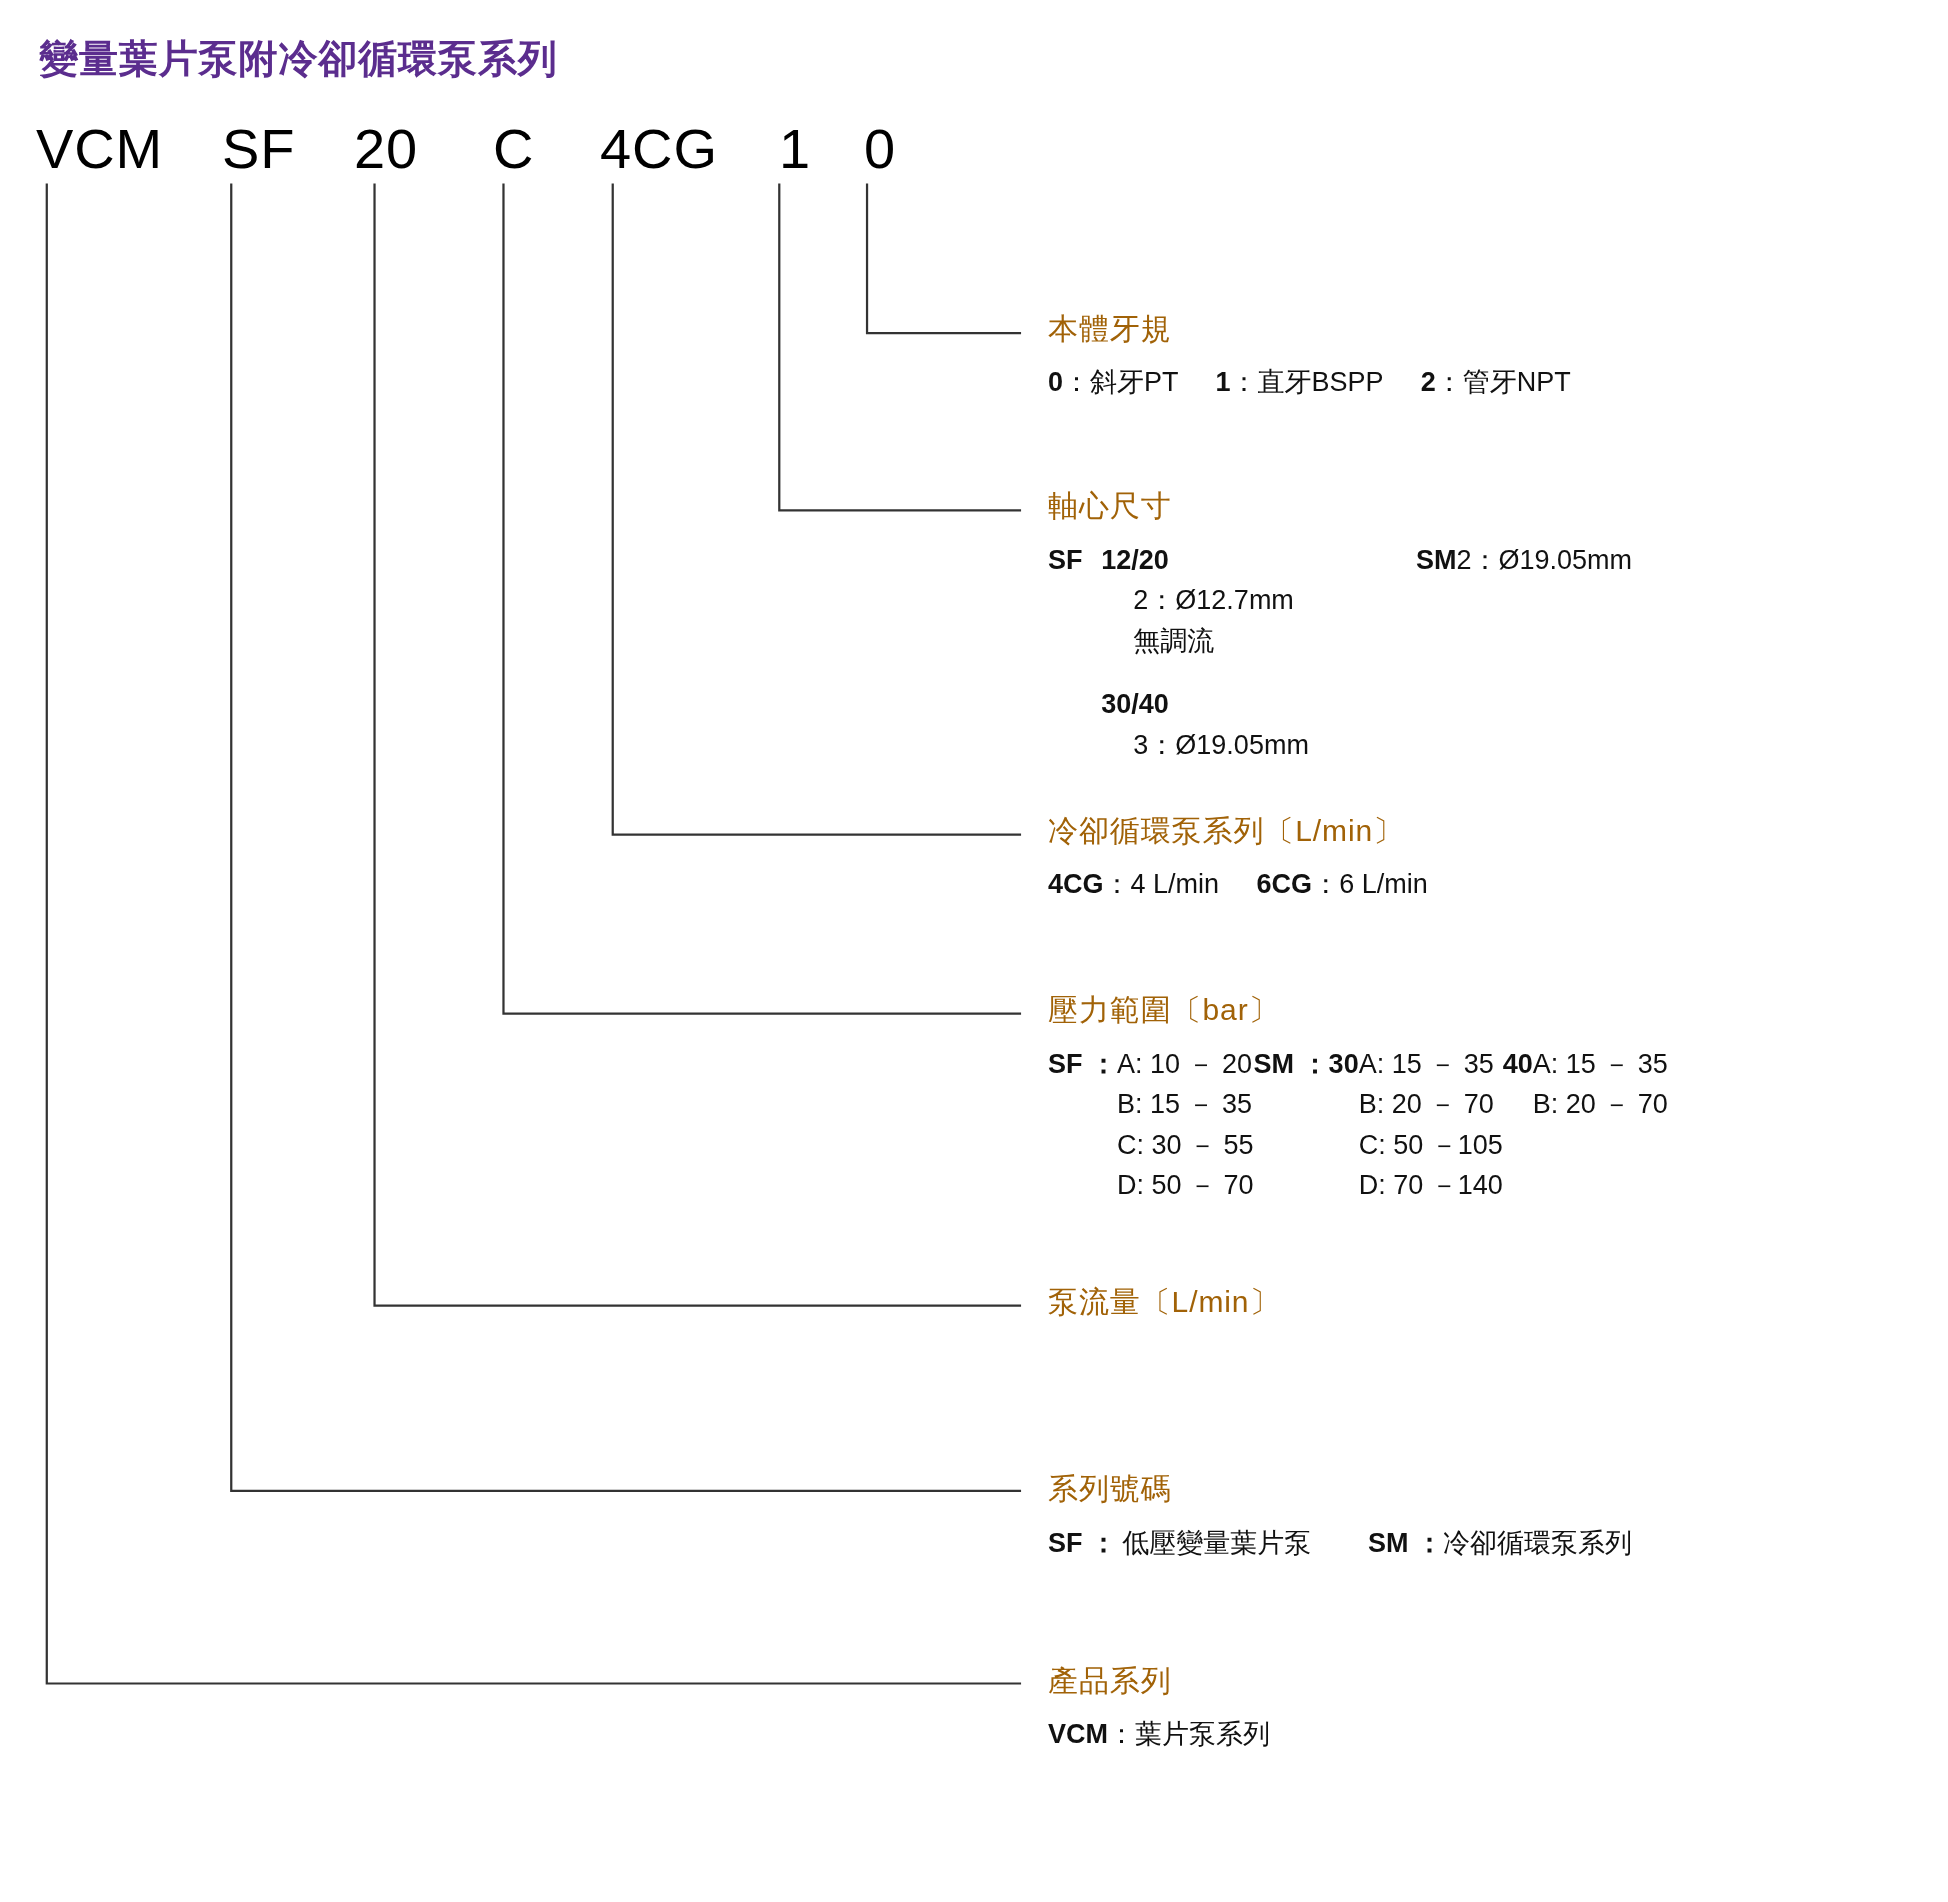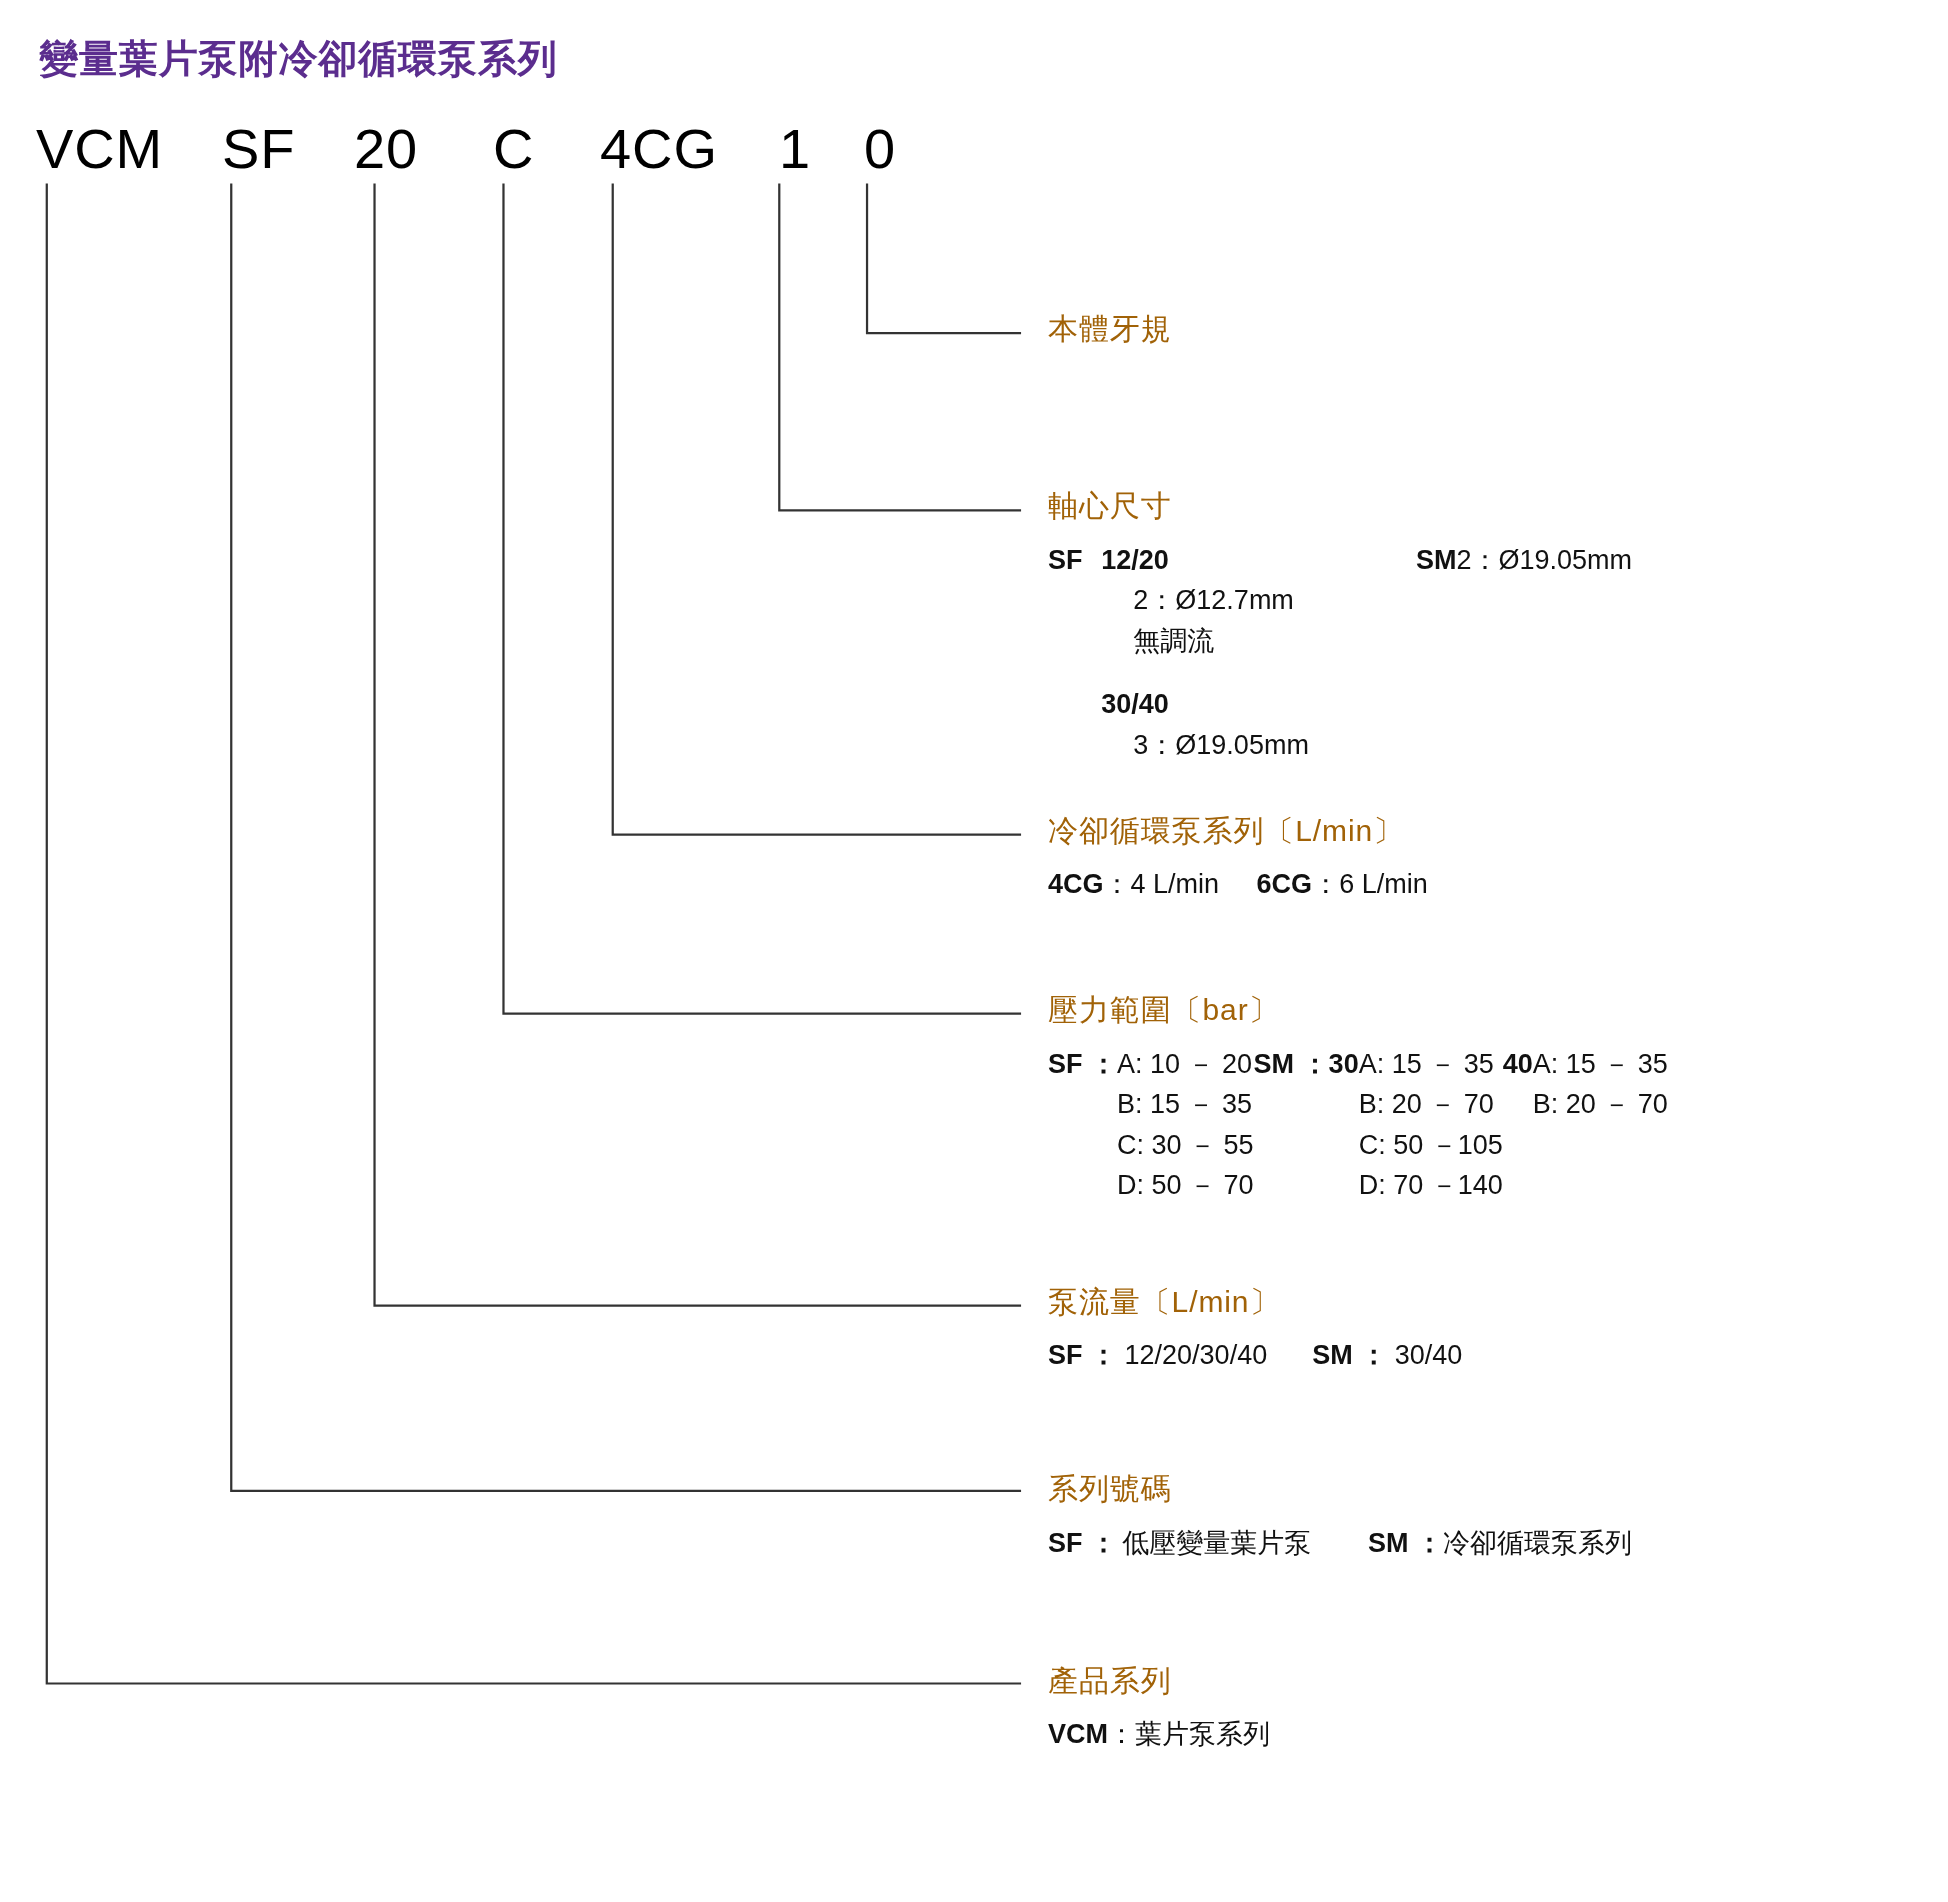--- a/index.html
+++ b/index.html
@@ -133,20 +133,29 @@
       <path d="M 418 205 L 418 1458 L 1140 1458"></path>
 
       <path d="M 258 205 L 258 1665 L 1140 1665"></path>
 
       <path d="M 52 205 L 52 1880 L 1140 1880"></path>
     </g>
   </svg>
 
   <div class="callout" style="top:309px;">
     <div class="callout-title">本體牙規</div>
+    <div class="callout-body">
+      <span class="row">
+        <span class="b">0</span><span>：</span><span>斜牙PT</span>
+        &nbsp;&nbsp;&nbsp;
+        <span class="b">1</span><span>：</span><span>直牙BSPP</span>
+        &nbsp;&nbsp;&nbsp;
+        <span class="b">2</span><span>：</span><span>管牙NPT</span>
+      </span>
+    </div>
   </div>
 
   <div class="callout" style="top:486px;">
     <div class="callout-title">軸心尺寸</div>
     <div class="callout-body">
       <table class="cols">
         <tbody>
             <tr>
           <td class="pad-r" style="width:72px;"><span class="b">SF</span></td>
           <td class="pad-r" style="width:421px;">
@@ -202,27 +211,20 @@
             <div>B: 20 － 70</div>
           </td>
         </tr>
       </tbody>
         </table>
     </div>
   </div>
 
   <div class="callout" style="top:1282px;">
     <div class="callout-title">泵流量〔L/min〕</div>
-    <div class="callout-body">
-      <span class="row">
-        <span class="b">SF ：</span>&nbsp;<span>12/20/30/40</span>
-        &nbsp;&nbsp;&nbsp;&nbsp;
-        <span class="b">SM ：</span>&nbsp;<span>30/40</span>
-      </span>
-    </div>
   </div>
 
   <div class="callout" style="top:1469px;">
     <div class="callout-title">系列號碼</div>
     <div class="callout-body">
       <table class="cols">
         <tbody>
             <tr>
           <td class="pad-r" style="width:90px;"><span class="b">SF ：</span></td>
           <td style="width:412px;"><span>低壓變量葉片泵</span></td>

